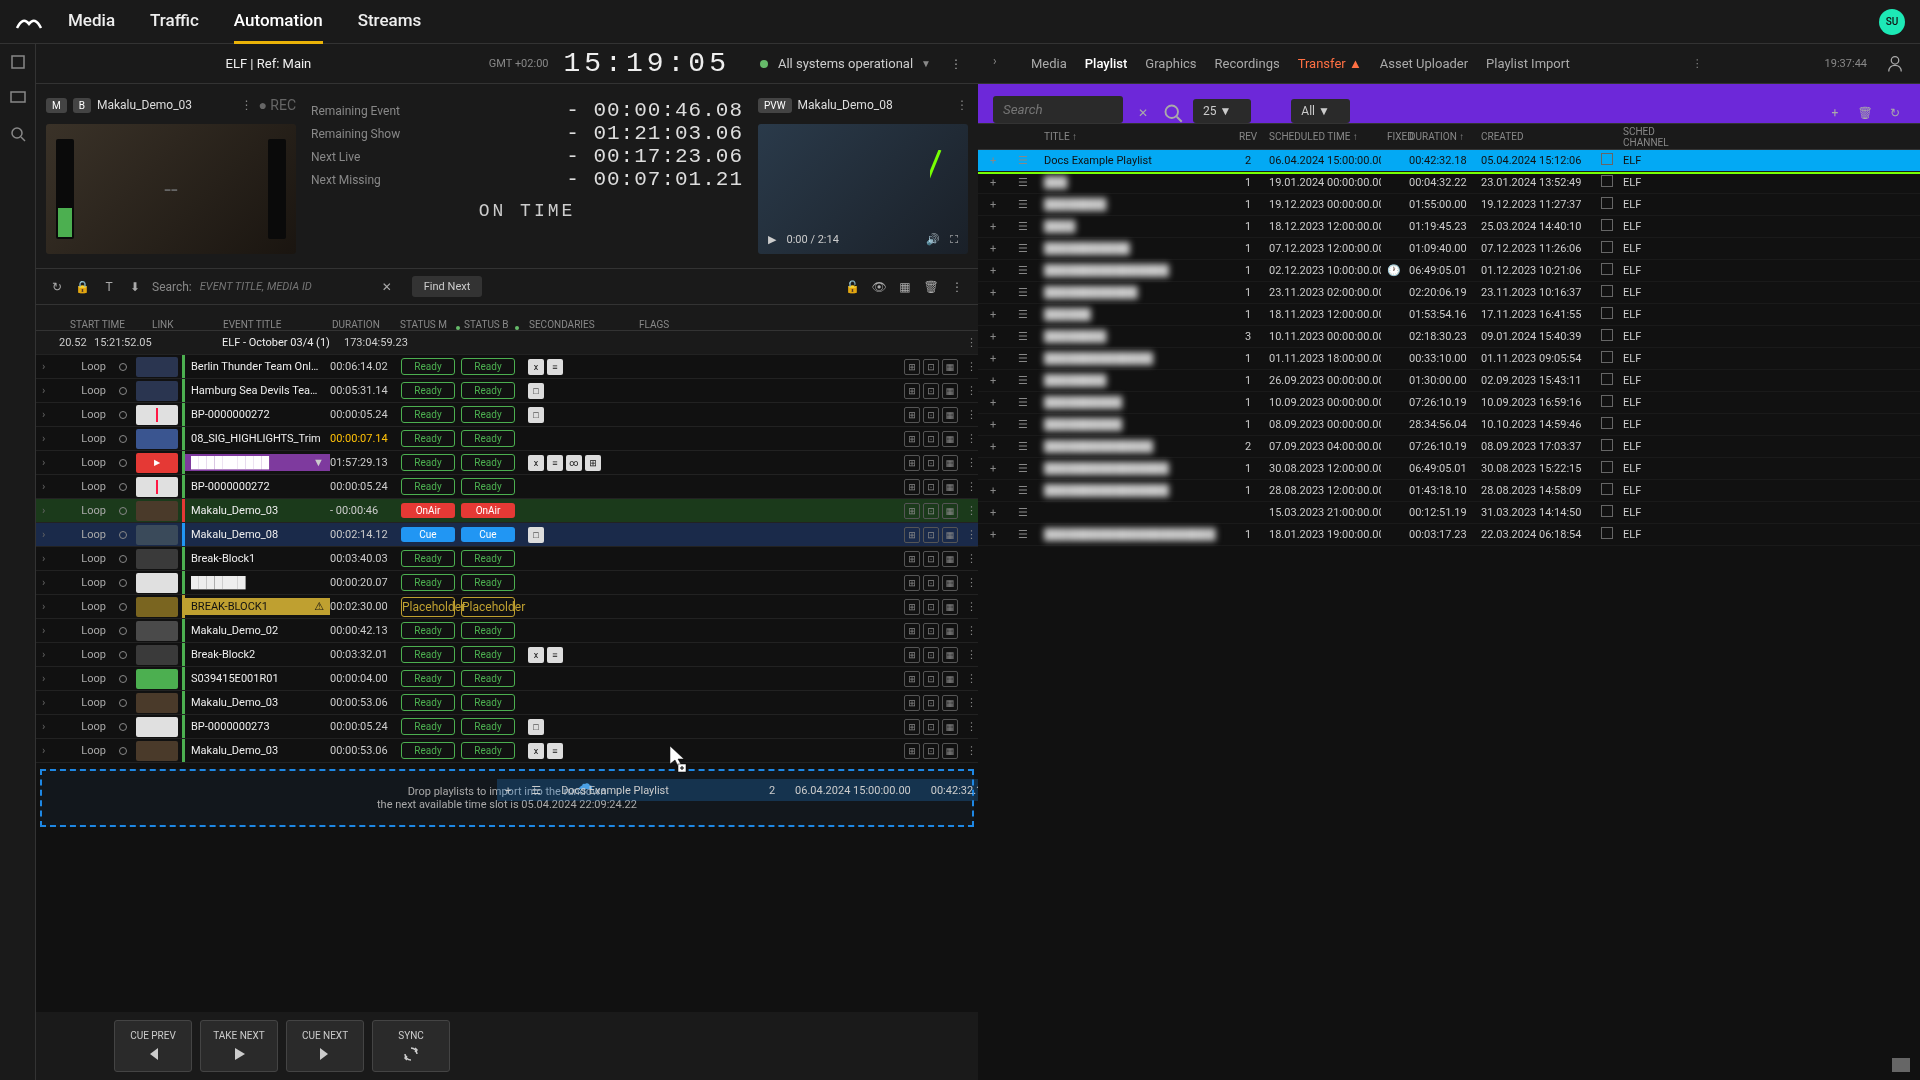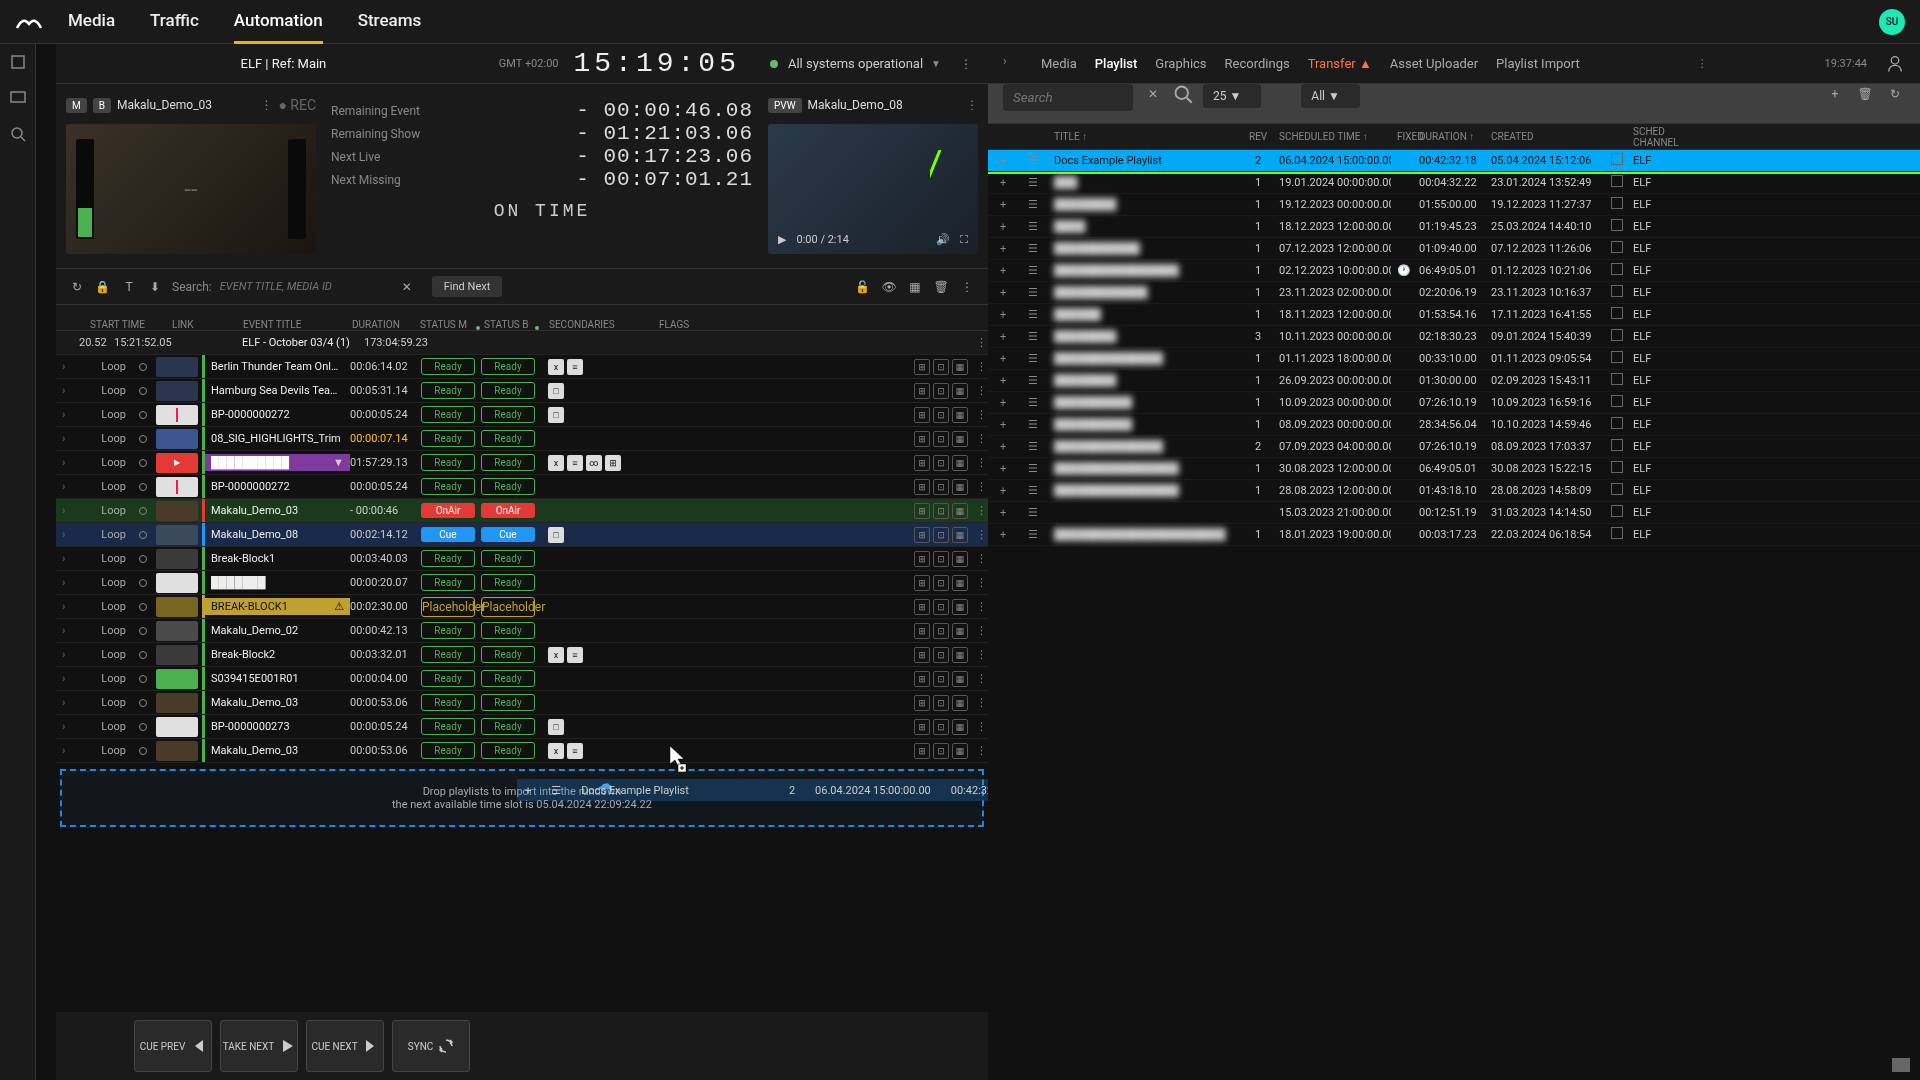--- a/index.html
+++ b/index.html
@@ -8,21 +8,21 @@
 .logo { width: 28px; height: 16px; margin-right: 25px; }
 .logo svg { width: 100%; height: 100%; }
 .topnav { display: flex; gap: 35px; flex: 1; }
 .topnav-item { font-size: 17px; font-weight: 500; color: #eee; cursor: pointer; padding: 11px 0; }
 .topnav-item.active { border-bottom: 3px solid #eab308; color: #fff; }
 .avatar { width: 26px; height: 26px; background: #1de9b6; border-radius: 50%; display: flex; align-items: center; justify-content: center; font-size: 10px; color: #111; font-weight: 500; }
 .main { display: flex; height: calc(100% - 44px); }
 .right-pane { flex: 1; display: flex; flex-direction: column; }
 .sidebar-icons { width: 36px; background: #1a1a1a; border-right: 1px solid #333; padding-top: 10px; display: flex; flex-direction: column; align-items: center; gap: 20px; }
 .sidebar-icon { width: 16px; height: 16px; color: #888; cursor: pointer; }
-.left-content { flex: 1; display: flex; flex-direction: column; margin-left: 20px; }
+.left-content { flex: 1; display: flex; flex-direction: column; }
 .header-row { height: 40px; background: #1a1a1a; display: flex; align-items: center; padding: 0 12px; border-bottom: 1px solid #333; }
 .channel-label { color: #eee; font-size: 13px; flex: 1; text-align: center; }
 .gmt { color: #888; font-size: 11px; margin-right: 15px; }
 .clock { font-family: 'Courier New', monospace; font-size: 28px; letter-spacing: 4px; color: #eee; font-weight: 300; }
 .status-dot { width: 8px; height: 8px; background: #66bb6a; border-radius: 50%; margin-left: 30px; margin-right: 10px; }
 .status-text { color: #ccc; font-size: 13px; margin-right: 8px; }
 .chevron-down { color: #888; font-size: 10px; margin-right: 15px; }
 .icon-btn { width: 20px; height: 20px; color: #aaa; cursor: pointer; display: flex; align-items: center; justify-content: center; }
 .preview-section { display: flex; height: 185px; background: #1a1a1a; border-bottom: 1px solid #333; }
 .preview-left { width: 270px; padding: 10px; }
@@ -73,31 +73,31 @@
 .pill-placeholder { color: #bfa030; border: 1px solid #bfa030; font-size: 12px; }
 .sec-cell { width: 100px; display: flex; gap: 3px; padding-left: 10px; }
 .sec-ico { width: 16px; height: 16px; background: #ddd; border-radius: 2px; display: flex; align-items: center; justify-content: center; font-size: 9px; color: #111; }
 .flag-cell { flex: 1; display: flex; gap: 3px; justify-content: flex-end; padding-right: 8px; }
 .flag-ico { width: 16px; height: 16px; border: 1px solid #555; border-radius: 2px; display: flex; align-items: center; justify-content: center; color: #888; font-size: 9px; }
 .row-menu { width: 12px; color: #888; cursor: pointer; padding-right: 6px; }
 .drop-zone { margin: 6px 4px; border: 2px dashed #1e88e5; height: 58px; display: flex; flex-direction: column; align-items: center; justify-content: center; color: #aaa; font-size: 11px; background: rgba(30,136,229,0.05); position: relative; }
 .drop-zone .drag-ghost { position: absolute; top: 8px; left: 455px; width: 680px; height: 22px; background: rgba(30,136,229,0.25); display: flex; align-items: center; font-size: 11px; padding: 0 8px; gap: 20px; color: #ccc; }
 .drag-ghost span { white-space: nowrap; }
 .transport { height: 68px; display: flex; gap: 8px; padding: 8px 78px; background: #1a1a1a; }
-.transport-btn { width: 78px; background: #2a2a2a; border: 1px solid #444; border-radius: 3px; display: flex; align-items: center; justify-content: center; gap: 5px; cursor: pointer; }
+.transport-btn { width: 78px; background: #2a2a2a; border: 1px solid #444; border-radius: 3px; display: flex; flex-direction: column; align-items: center; justify-content: center; gap: 5px; cursor: pointer; }
 .transport-btn span { font-size: 10px; color: #ccc; }
 .transport-icon { width: 16px; height: 16px; color: #ccc; }
 
 .right-toolbar { height: 40px; background: #1a1a1a; display: flex; align-items: center; padding: 0 15px; gap: 18px; border-bottom: 1px solid #333; }
 .right-nav-btn { width: 20px; height: 20px; color: #888; cursor: pointer; }
 .right-tab { font-size: 13px; color: #aaa; cursor: pointer; }
 .right-tab.active { color: #fff; font-weight: 500; }
 .transfer-tab { color: #ff7043; }
 .right-time { font-size: 11px; color: #888; margin-left: auto; }
-.right-search { height: 40px; background: #404040; display: flex; align-items: flex-start; padding: 0 15px; gap: 10px; border-bottom: 1px solid #333; }
+.right-search { height: 40px; background: #6d28d9; display: flex; align-items: flex-end; padding: 0 15px; gap: 10px; border-bottom: 1px solid #333; }
 .right-search input { background: #2a2a2a; border: none; padding: 6px 10px; color: #ccc; border-radius: 3px; width: 130px; outline: none; font-style: italic; }
 .right-search select, .dropdown-display { background: #2a2a2a; border: none; padding: 5px 20px 5px 10px; color: #ccc; border-radius: 3px; font-size: 12px; }
 .right-actions { margin-left: auto; display: flex; gap: 10px; }
 .playlist-header { height: 26px; background: #1a1a1a; display: flex; align-items: center; font-size: 10px; color: #888; border-bottom: 1px solid #333; }
 .ph-col { padding: 0 6px; }
 .playlist-rows { flex: 1; overflow-y: auto; }
 .playlist-row { height: 22px; display: flex; align-items: center; border-bottom: 1px solid #1a1a1a; font-size: 11px; color: #ccc; }
 .playlist-row.selected { background: #03a9f4; color: #111; outline: 2px solid #76ff03; }
 .pr-cell { padding: 0 6px; white-space: nowrap; overflow: hidden; }
 .pr-add { width: 30px; text-align: center; color: #888; }

